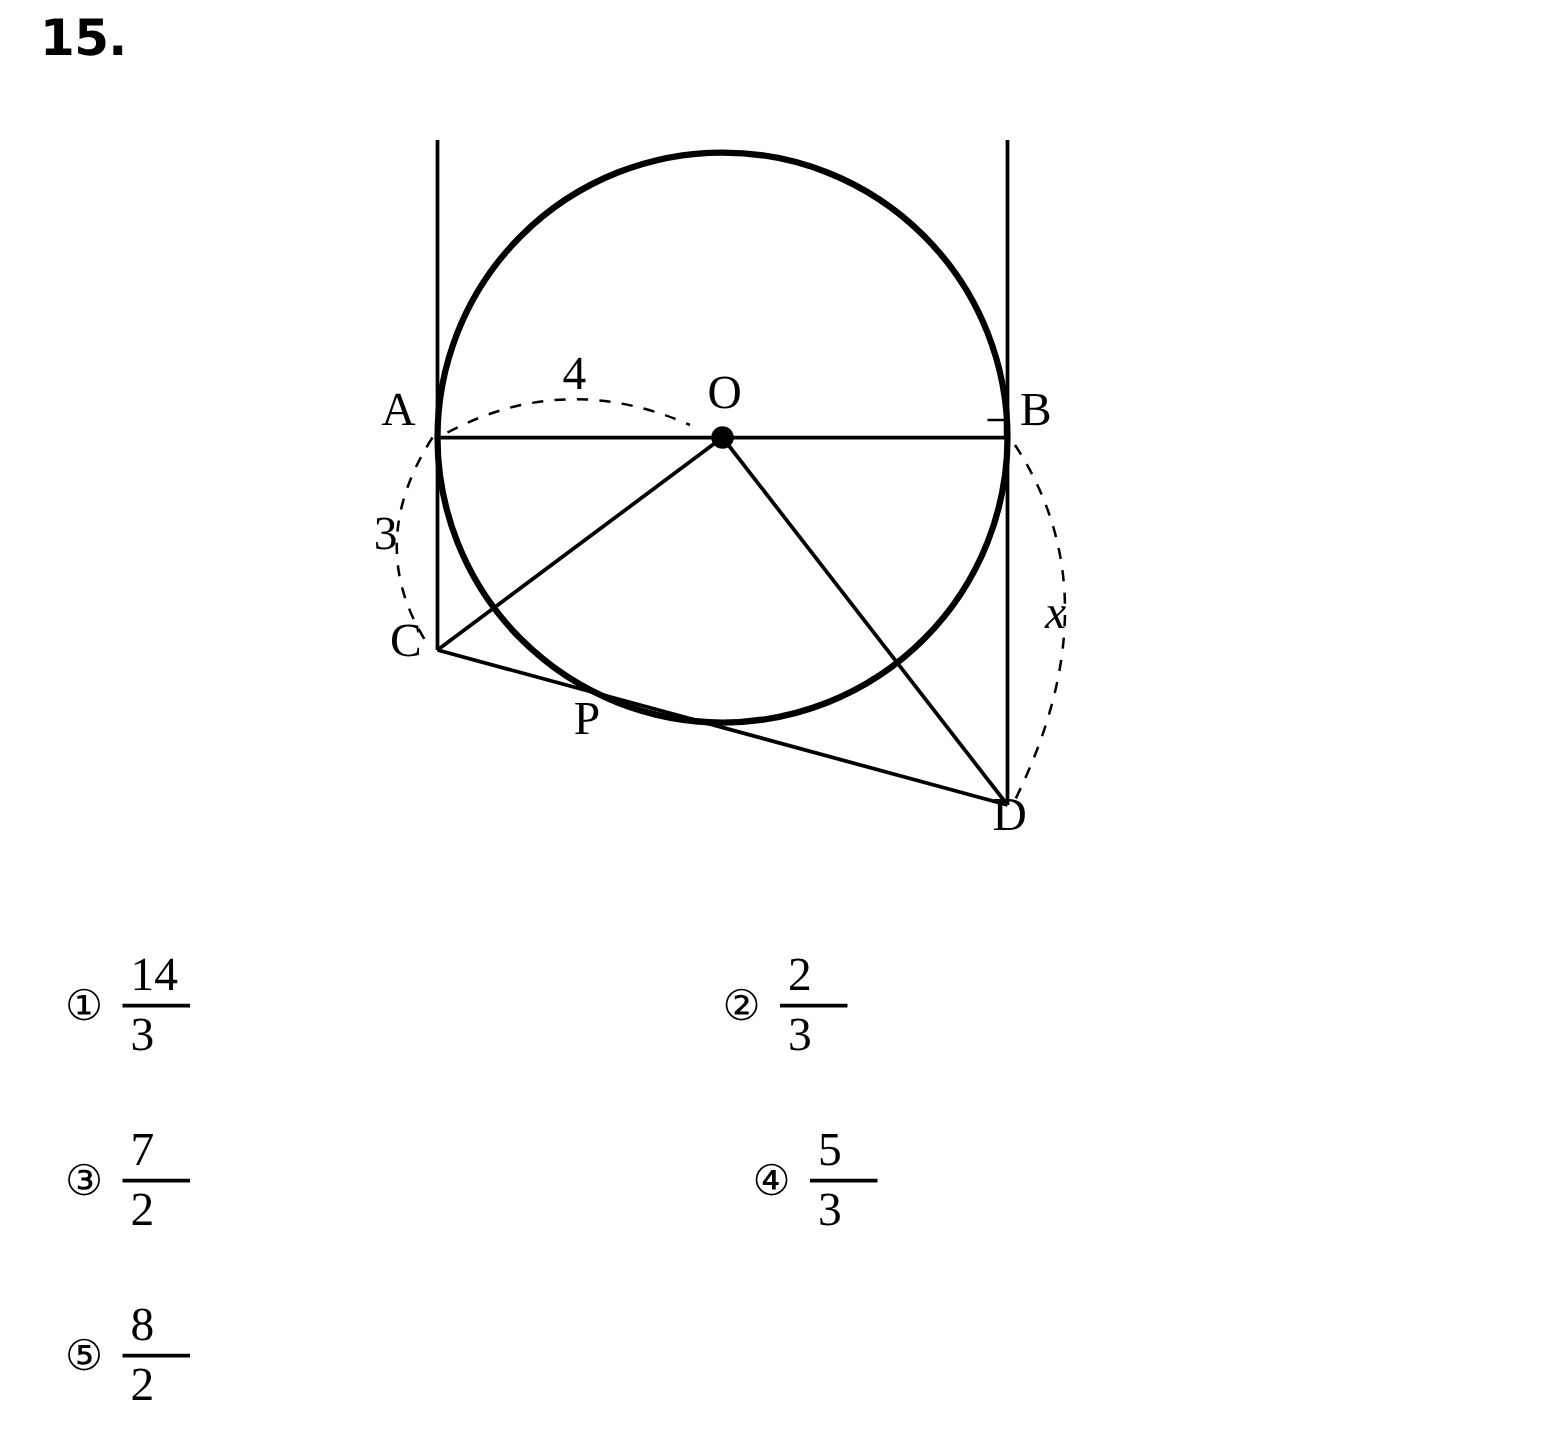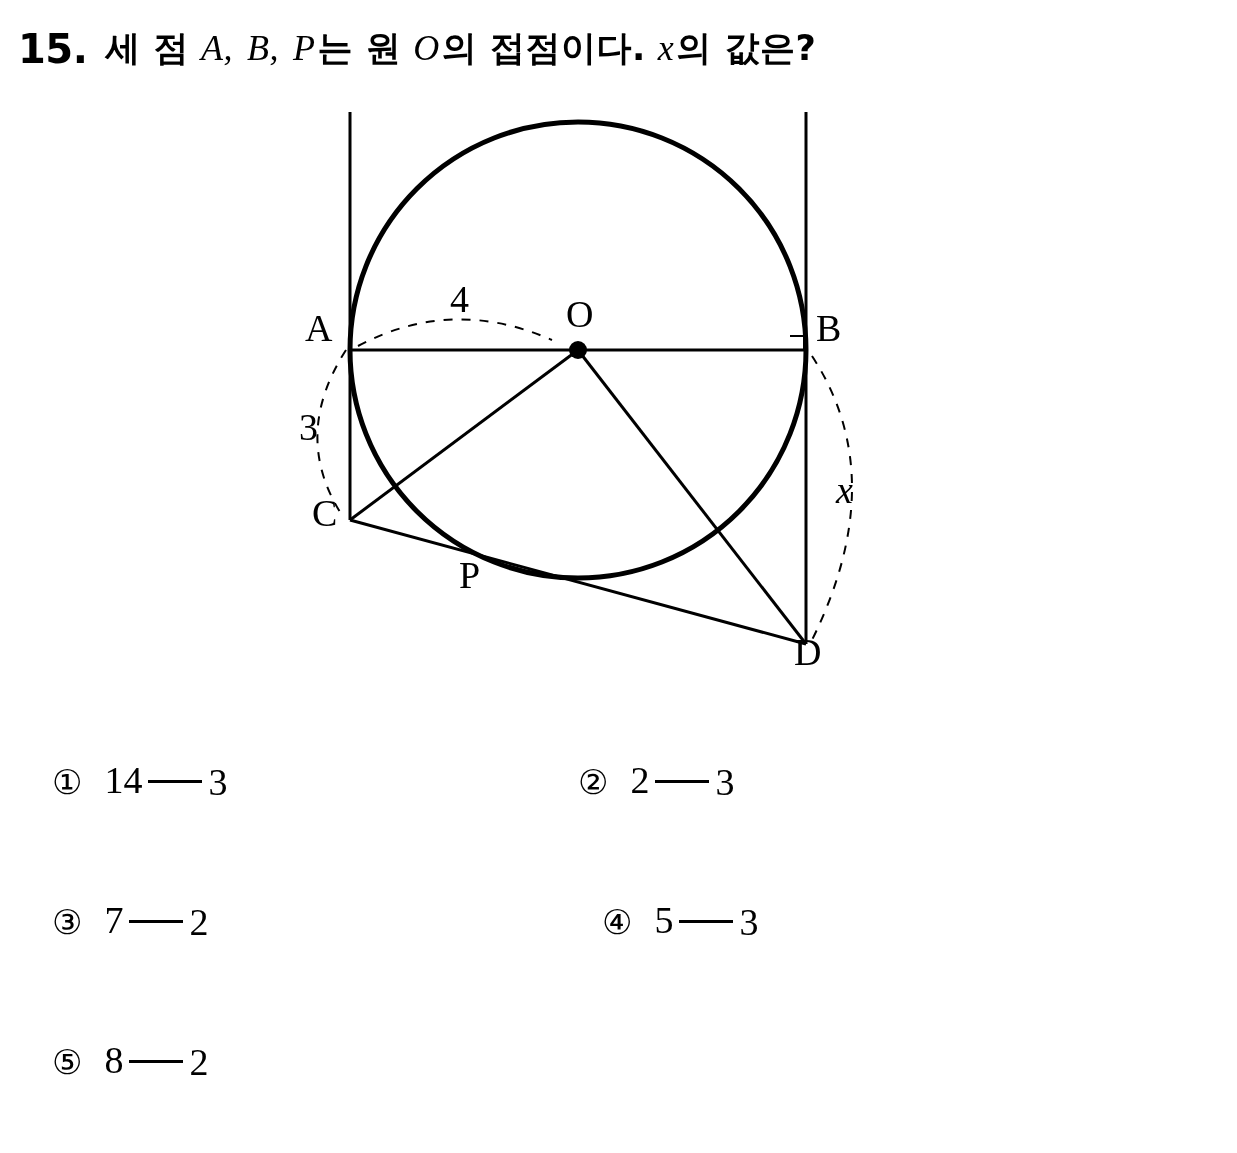--- a/index.html
+++ b/index.html
@@ -12,26 +12,27 @@
     height: 1153px;
     position: relative;
     font-family: "Liberation Serif", serif;
     color: #000000;
     overflow: hidden;
   }
 
   
   #question-header {
     position: absolute;
-    left: 18px;
+    left: 32px;
     top: 8px;
     width: 1200px;
     height: 64px;
     display: flex;
-    align-items: flex-end;
+    align-items: flex-start;
+    flex-direction: column;
   }
   #question-number {
     font-family: "DejaVu Sans", sans-serif;
     font-weight: bold;
     font-size: 40px;
     letter-spacing: -0.5px;
     margin-right: 18px;
   }
   #question-text {
     font-family: "DejaVu Sans", sans-serif;
@@ -86,22 +87,21 @@
     align-items: center;
   }
   .choice-marker {
     font-family: "DejaVu Sans", sans-serif;
     font-size: 34px;
     line-height: 1;
     margin-right: 16px;
   }
   .frac {
     display: inline-flex;
-    flex-direction: row;
-    align-items: center;
+    flex-direction: column;
     font-family: "Liberation Serif", serif;
     font-size: 38px;
     line-height: 1.08;
   }
   .frac .num {
     padding: 0 6px 2px 6px;
   }
   .frac .bar {
     width: 100%;
     min-width: 54px;
@@ -110,23 +110,20 @@
   }
   .frac .den {
     padding: 2px 6px 0 6px;
   }
 </style>
 </head>
 <body>
 
 <div id="question-header">
   <span id="question-number">15.</span>
-  <span id="question-text">
-    <span>세 점</span><span class="sp"></span><span class="ital">A,</span><span class="sp"></span><span class="ital">B,</span><span class="sp"></span><span class="ital">P</span><span>는 원</span><span class="sp"></span><span class="ital">O</span><span>의 접점이다.</span><span class="sp"></span><span class="ital">x</span><span>의 값은?</span>
-  </span>
 </div>
 
 <div id="figure-area">
   <svg id="figure-svg" width="1237" height="610" viewBox="0 0 1237 610">
 
     <circle cx="578" cy="262" r="228" fill="none" stroke="#000" stroke-width="5"></circle>
 
     <line x1="350" y1="24" x2="350" y2="432" stroke="#000" stroke-width="3"></line>
 
     <line x1="806" y1="24" x2="806" y2="556" stroke="#000" stroke-width="3"></line>

